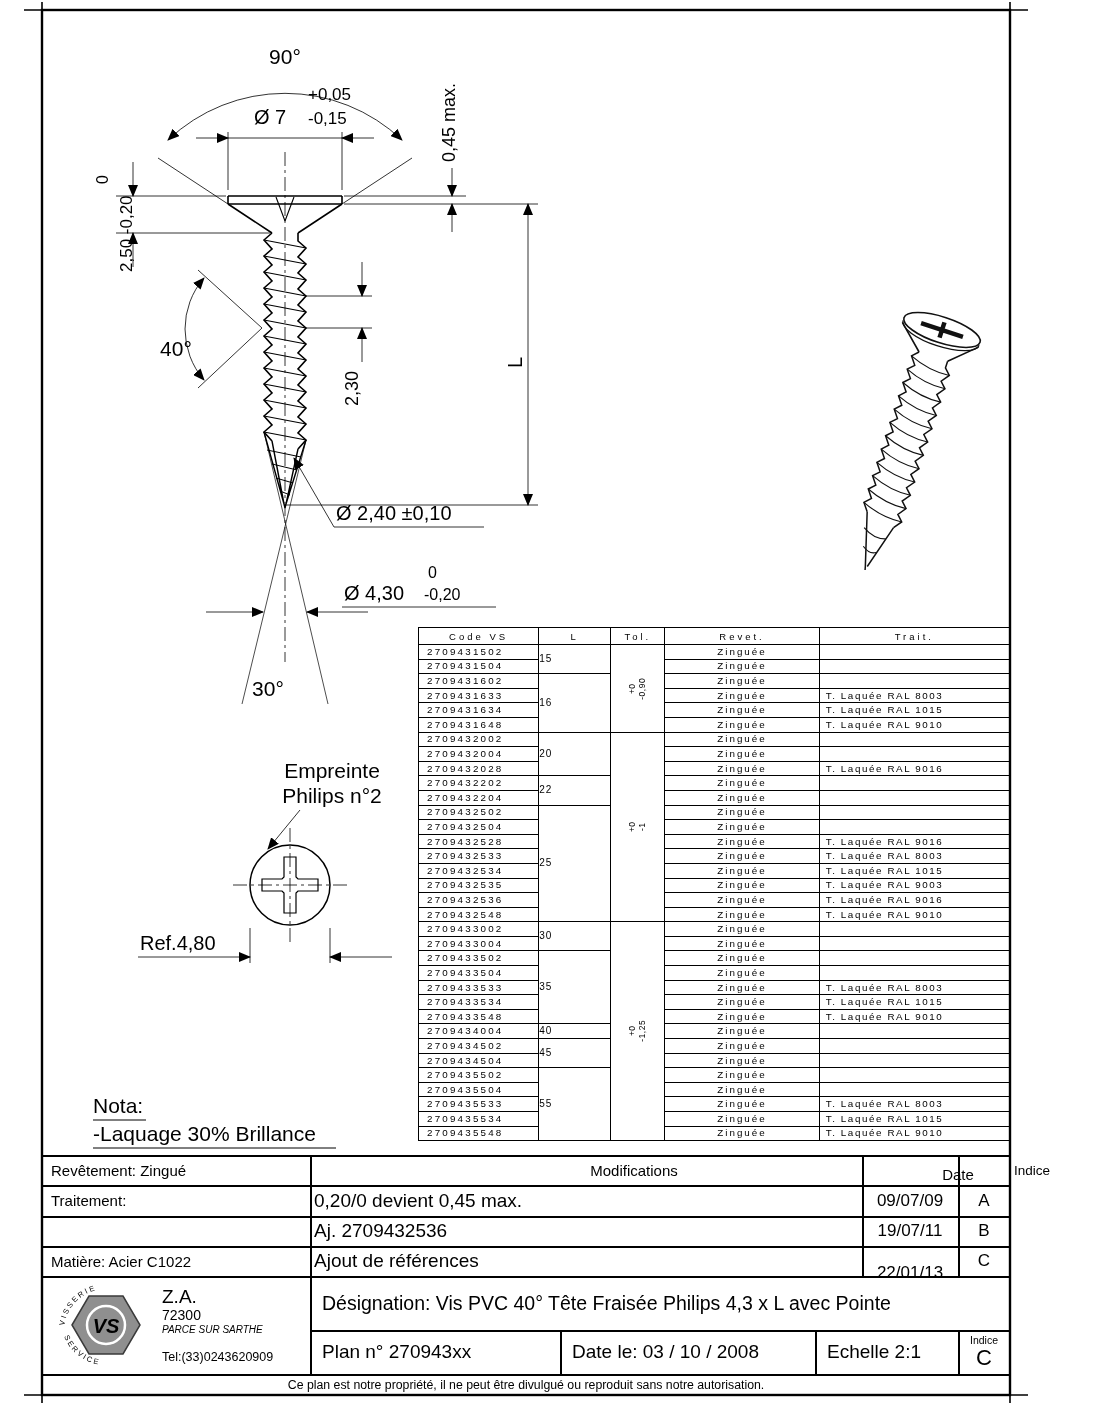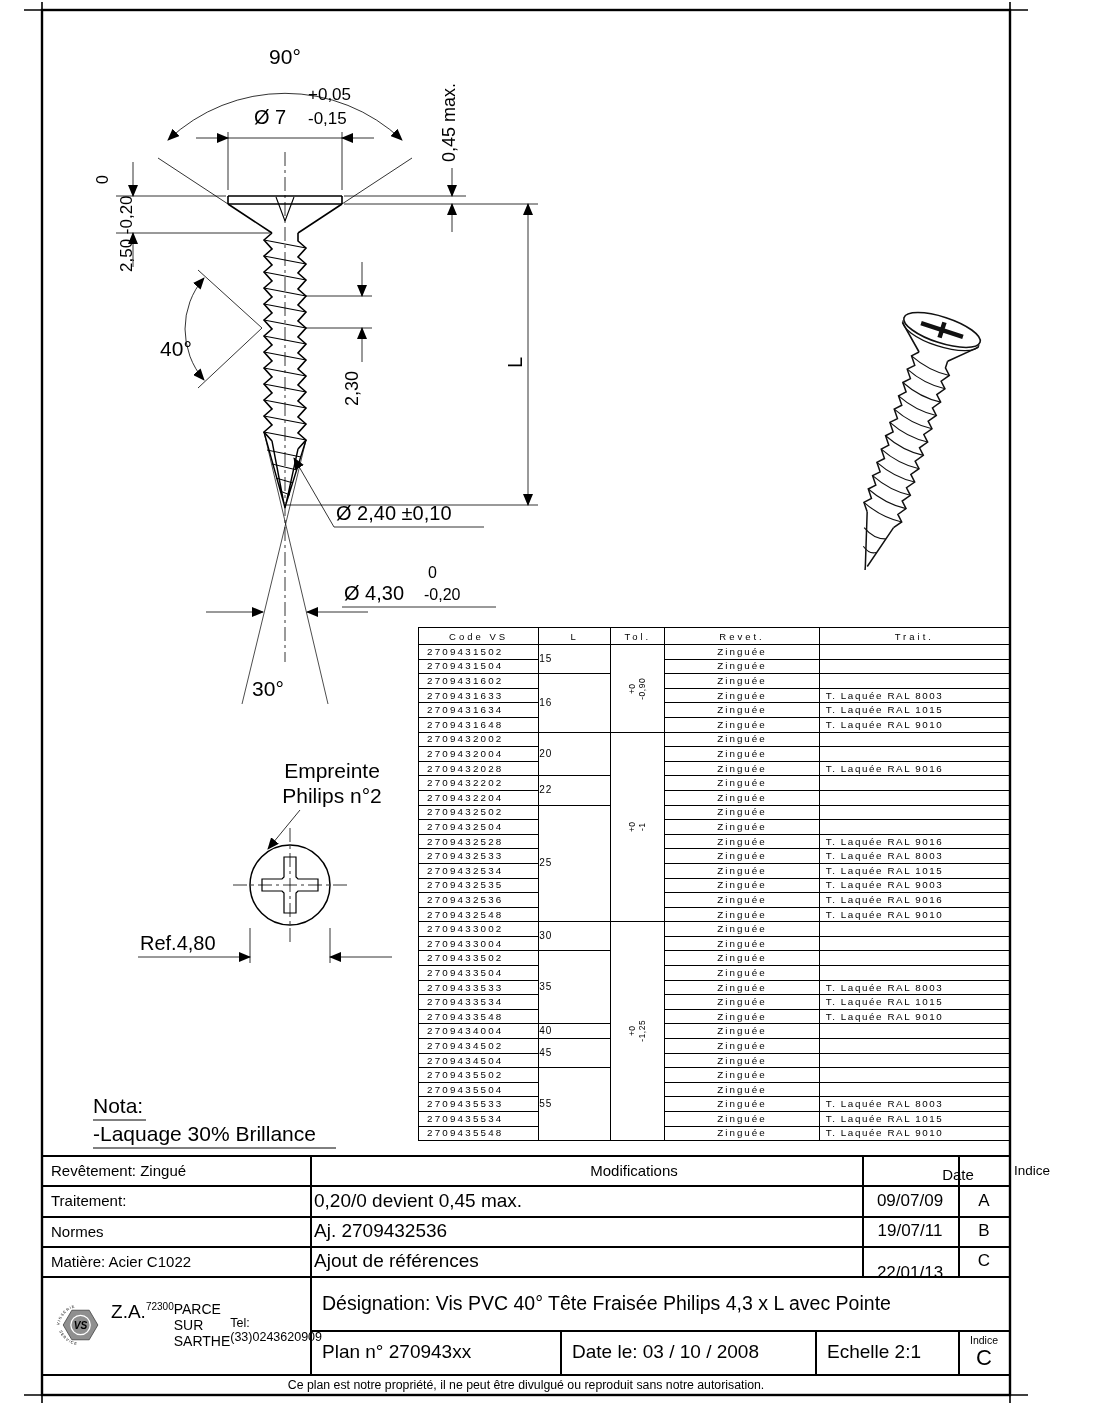--- a/index.html
+++ b/index.html
@@ -35,24 +35,24 @@
   .tb-modtext{font-size:19px;padding-left:4px;}
   .tb-date{justify-content:center;font-size:17px;}
   .tb-ind{justify-content:center;font-size:17px;}
   .tb-desig{font-size:19.5px;padding-left:12px;}
   .tb-big{font-size:19px;padding-left:12px;}
   .tb-indcell{flex-direction:column;justify-content:center;gap:1px;}
   .tb-indcell .small{font-size:10.5px;line-height:1;}
   .tb-indcell .big{font-size:22px;line-height:1;}
   .tb-footer{justify-content:center;font-size:12.3px;}
   .logo-cell{position:absolute;display:flex;align-items:center;gap:4px;padding-left:12px;}
-  .logo-txt{display:flex;flex-direction:row;justify-content:center;line-height:1.15;}
+  .logo-txt{display:flex;flex-direction:column;justify-content:center;line-height:1.15;}
   .logo-za{font-size:19px;}
-  .logo-cp{font-size:10px;}
-  .logo-ville{font-size:14px;}
+  .logo-cp{font-size:14px;}
+  .logo-ville{font-size:10px;font-style:italic;}
   .logo-tel{font-size:12.5px;margin-top:15px;}
 </style>
 </head>
 <body>
 
 <div class="sheet">
 
   <svg class="draw" width="1100" height="1422" viewBox="0 0 1100 1422">
     <defs>
       <marker id="arw" markerUnits="userSpaceOnUse" markerWidth="12" markerHeight="10" refX="11" refY="5" orient="auto-start-reverse">
@@ -401,21 +401,20 @@
     <div class="tb-h" style="top:219px;left:0;width:968px"></div>
     <div class="tb-v" style="left:268px;top:0;height:219px"></div>
     <div class="tb-v" style="left:820px;top:0;height:121px"></div>
     <div class="tb-v" style="left:916px;top:0;height:121px"></div>
     <div class="tb-v" style="left:518px;top:175px;height:44px"></div>
     <div class="tb-v" style="left:773px;top:175px;height:44px"></div>
     <div class="tb-v" style="left:916px;top:175px;height:44px"></div>
 
     <div class="tb-cell tb-left" style="left:0;top:0;width:268px;height:30px">Revêtement: Zingué</div>
     <div class="tb-cell tb-left" style="left:0;top:30px;width:268px;height:31px">Traitement:</div>
-    <div class="tb-cell tb-left" style="left:0;top:61px;width:268px;height:30px">Normes</div>
     <div class="tb-cell tb-left" style="left:0;top:91px;width:268px;height:30px">Matière: Acier C1022</div>
 
     <div class="tb-cell tb-head" style="left:268px;top:0;width:552px;height:30px">Modifications</div>
     <div class="tb-cell tb-head" style="left:820px;top:0;width:96px;height:39px">Date</div>
     <div class="tb-cell tb-head" style="left:916px;top:0;width:52px;height:30px;font-size:13.5px">Indice</div>
 
     <div class="tb-cell tb-modtext" style="left:268px;top:30px;width:552px;height:31px">0,20/0 devient 0,45 max.</div>
     <div class="tb-cell tb-date" style="left:820px;top:30px;width:96px;height:31px">09/07/09</div>
     <div class="tb-cell tb-ind" style="left:916px;top:30px;width:52px;height:31px">A</div>
 

